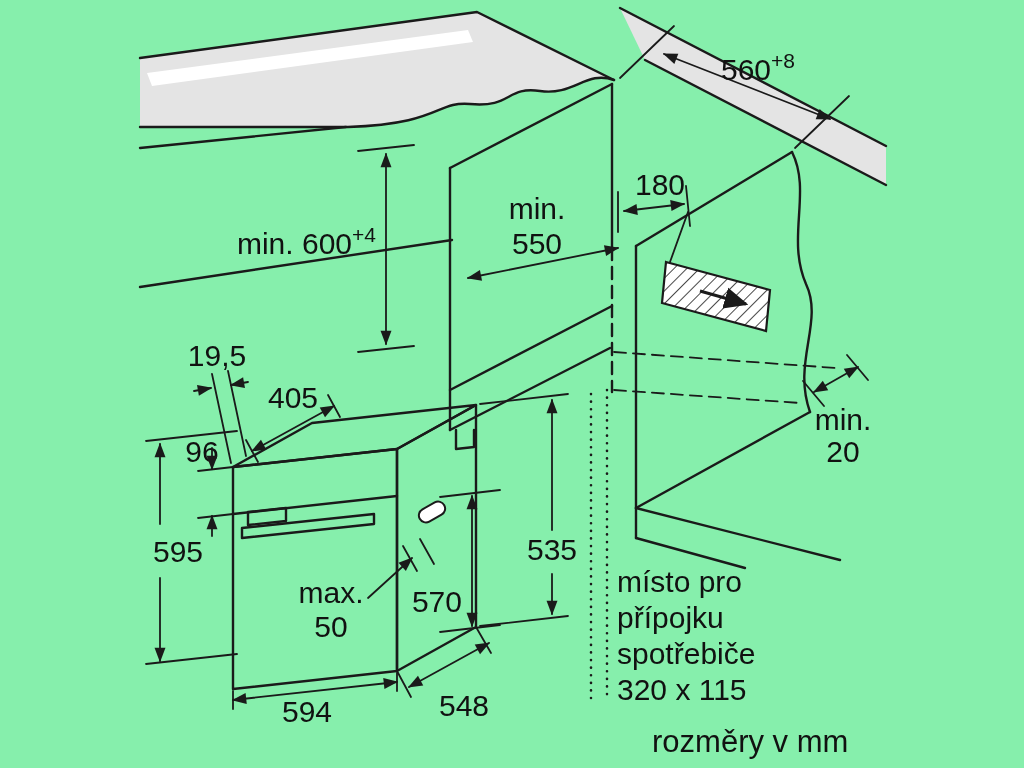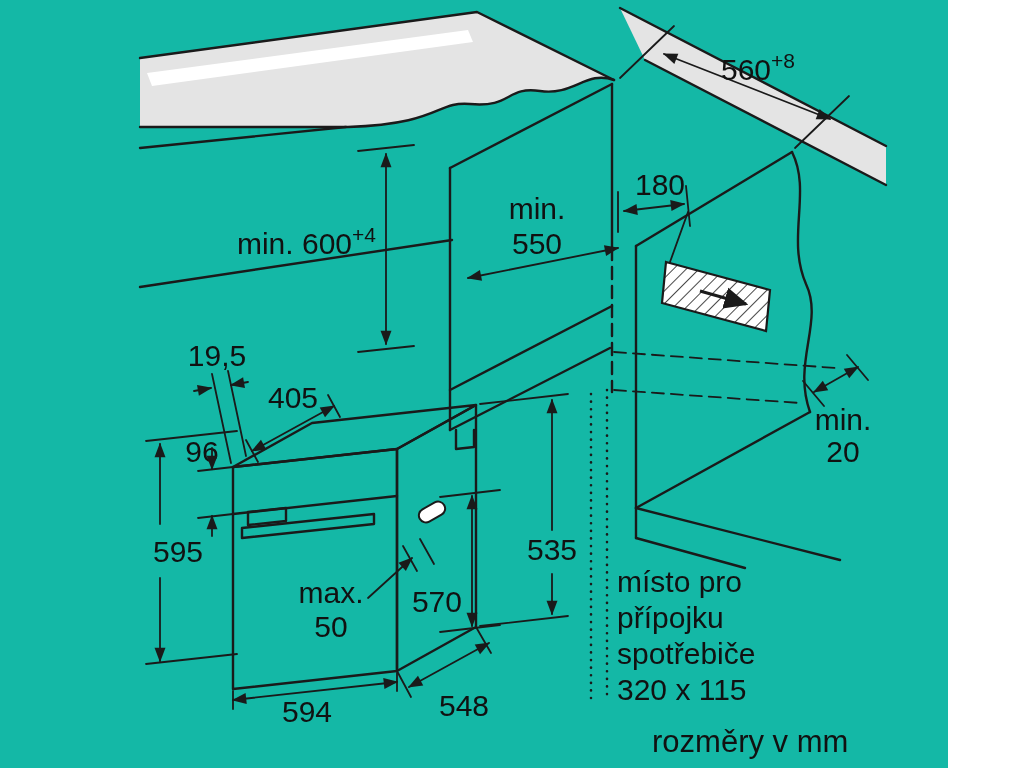--- a/index.html
+++ b/index.html
@@ -1,16 +1,16 @@
 <!DOCTYPE html>
 <html><head>
 <meta charset="utf-8">
 <style>
   html,body{margin:0;padding:0;background:#ffffff;}
-  .stage{position:relative;width:948px;height:768px;background:#14b8a6;overflow:hidden;}
+  .stage{position:relative;width:1024px;height:768px;background:#86efac;overflow:hidden;}
   svg text{font-family:"Liberation Sans","DejaVu Sans",sans-serif;font-size:30px;fill:#111;}
   svg .sup{font-size:21px;}
   svg .big{font-size:31px;}
   .ln{stroke:#1a1a1a;stroke-width:2.4;fill:none;stroke-linecap:round;stroke-linejoin:round;}
   .dim{stroke:#1a1a1a;stroke-width:1.8;fill:none;stroke-linecap:round;}
   .dash{stroke-dasharray:12,7;}
   .dot{stroke:#1a1a1a;stroke-width:2.6;fill:none;stroke-dasharray:0.1,7.5;stroke-linecap:round;}
   .gray{fill:#e4e4e4;}
 </style>
 </head>

